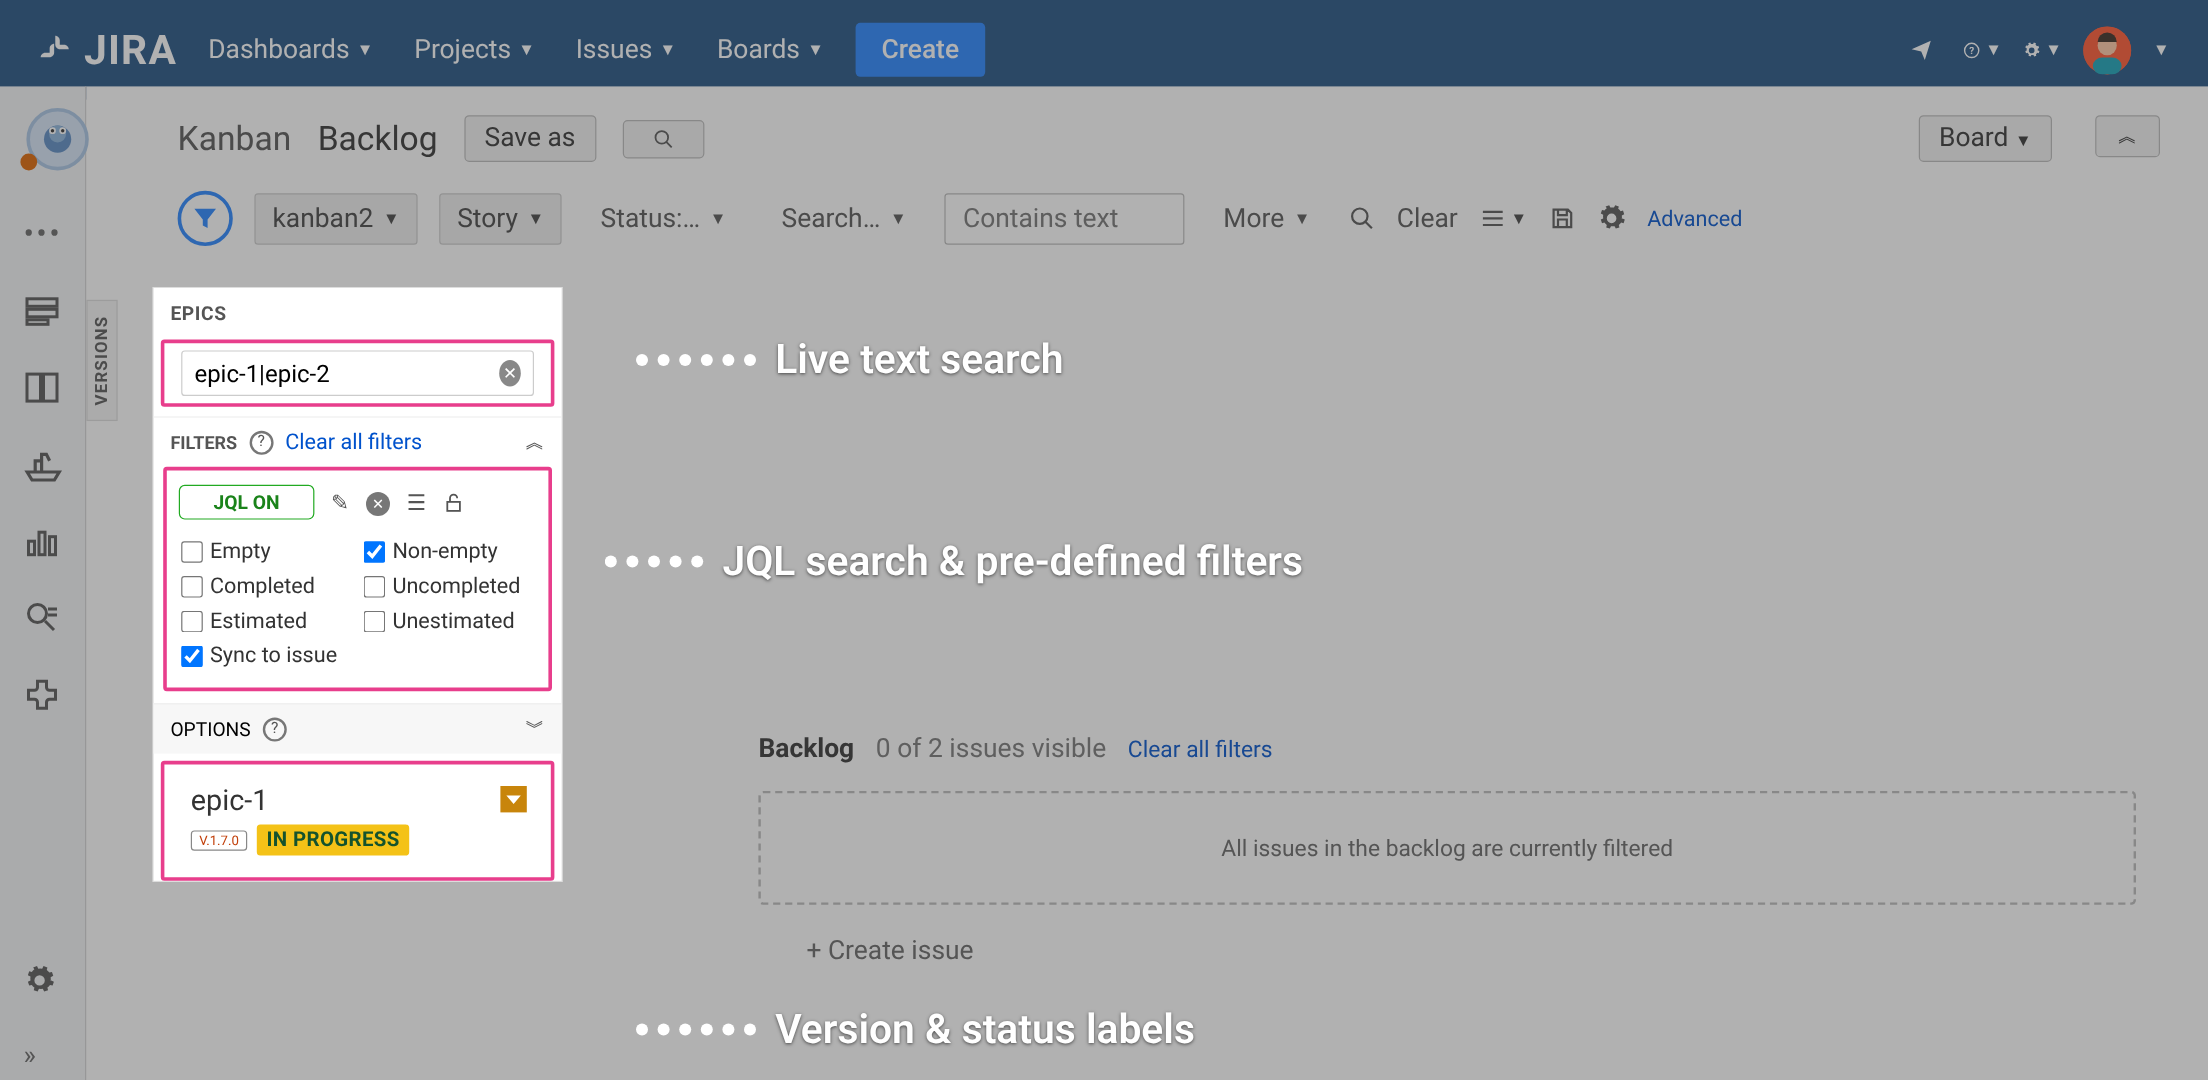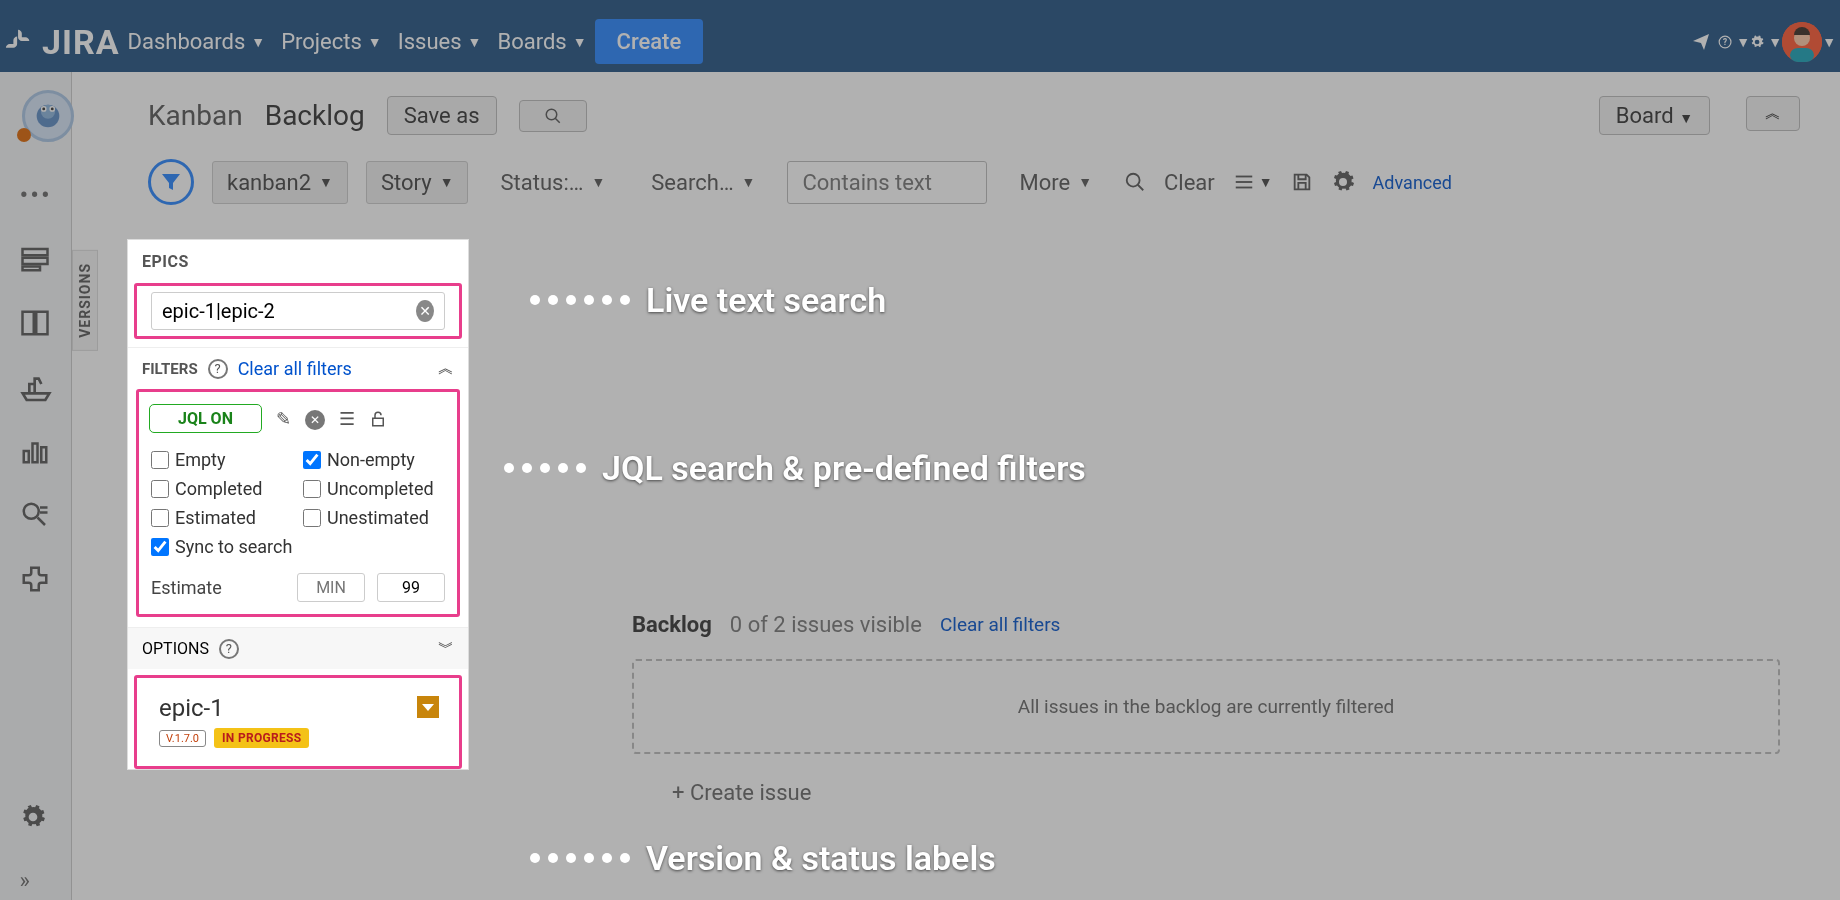--- a/index.html
+++ b/index.html
@@ -1,20 +1,20 @@
 <!DOCTYPE html>
 <html><head>
 <meta charset="utf-8">
 <style>
 *{box-sizing:border-box;margin:0;padding:0;font-family:-apple-system,BlinkMacSystemFont,"Segoe UI",Roboto,sans-serif}
 body{width:1840px;height:900px;overflow:hidden;background:#fff;position:relative}
 .scrim{position:fixed;inset:0;background:rgba(60,60,60,.4);pointer-events:none;z-index:50}
 
 
-.topnav{height:83px;background:#205081;display:flex;align-items:center;color:#fff;padding:0 4px;}
+.topnav{height:83px;background:#205081;display:flex;align-items:center;color:#fff;padding:0 32px;gap:18px}
 .jira-logo{display:flex;align-items:center;gap:8px;font-size:34px;font-weight:700;letter-spacing:1px}
 .nav-item{font-size:22px;display:flex;align-items:center;gap:6px;padding:6px 8px;cursor:pointer}
 .btn-create{background:#2684ff;font-size:22px;padding:10px 22px;border-radius:4px;font-weight:500}
 .flex-sp{flex:1}
 .search-box{background:#173a5e;border-radius:4px;display:flex;align-items:center;padding:10px 16px;width:280px}
 .search-box input{background:transparent;border:none;color:#bcd;font-size:20px;outline:none;flex:1}
 .nav-icon{width:32px;height:32px;display:flex;align-items:center;justify-content:center;font-size:22px;cursor:pointer}
 .avatar{width:40px;height:40px;border-radius:50%;background:#ff5630;display:flex;align-items:center;justify-content:center;position:relative}
 .avatar svg{position:absolute}
 
@@ -67,21 +67,21 @@
 .est-row input{width:68px;border:1px solid #ccc;border-radius:3px;padding:4px 8px;font-size:16px;text-align:center}
 
 .options-h{display:flex;align-items:center;gap:10px;padding:10px 14px;border-top:1px solid #eee;background:#f7f7f7}
 .all-issues{padding:14px 20px;font-size:20px;color:#333;background:#f0f1f4;border-top:1px solid #e3e3e3}
 .epic-item{padding:10px 16px 12px;background:#fff;position:relative}
 .epic-item .name{font-size:24px;color:#333}
 .epic-item .sq{position:absolute;right:14px;top:12px;width:22px;height:22px;background:#c8850b}
 .epic-item .sq::after{content:"";position:absolute;left:5px;top:8px;border-left:6px solid transparent;border-right:6px solid transparent;border-top:7px solid #fff}
 .badges{display:flex;gap:8px;margin-top:6px;align-items:center}
 .ver-badge{border:1px solid #888;border-radius:3px;font-size:11px;padding:1px 6px;color:#c2410c}
-.stat-badge{background:#f4c217;color:#b91c1c;font-size:12px;font-weight:700;padding:3px 8px;border-radius:3px;letter-spacing:.3px}
+.stat-badge{background:#f4c217;color:#14532d;font-size:17px;font-weight:700;padding:3px 8px;border-radius:3px;letter-spacing:.3px}
 
 
 .backlog{position:absolute;left:560px;top:540px;right:60px}
 .bl-head{display:flex;align-items:center;gap:18px;font-size:22px}
 .bl-head .t{font-weight:700;color:#333}
 .bl-head .ct{color:#777}
 .bl-head .clr{color:#0052cc;font-size:19px}
 .drop-zone{border:2px dashed #bbb;border-radius:4px;margin-top:22px;padding:34px;text-align:center;color:#666;font-size:19px}
 .create-issue{margin-top:26px;color:#666;font-size:22px;padding-left:40px}
 
@@ -343,28 +343,22 @@
       <label class="cb">
           <input type="checkbox" style="">
           <span>Estimated</span>
         </label>
       <label class="cb">
           <input type="checkbox" style="">
           <span>Unestimated</span>
         </label>
       <label class="cb" style="grid-column:1/3">
           <input type="checkbox" checked="" style="">
-          <span>Sync to search</span>
-        </label>
-    </div>
-    <div class="est-row">
-      <span>Estimate</span>
-      <div style="flex:1"></div>
-      <input placeholder="MIN" style="">
-      <input value="99" style="">
+          <span>Sync to issue</span>
+        </label>
     </div>
   </div>
 
   <div class="options-h">
     <span class="lbl">OPTIONS</span>
     <span class="help-c">?</span>
     <span class="dbl-chev">︾</span>
   </div>
 
   <div class="hl" style="margin:6px 6px 0">

